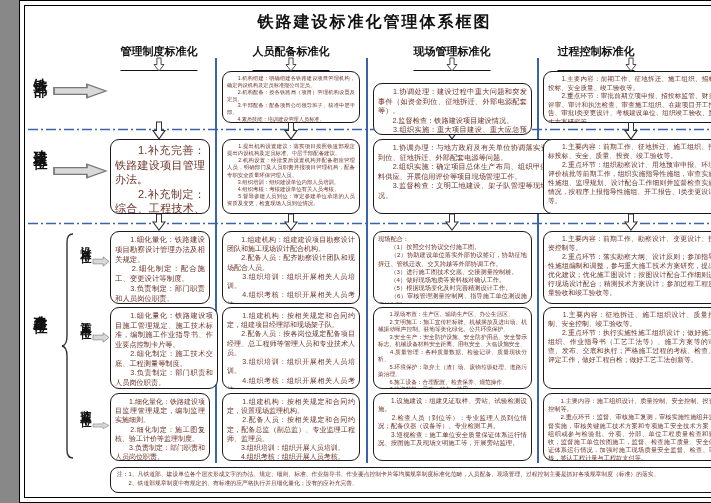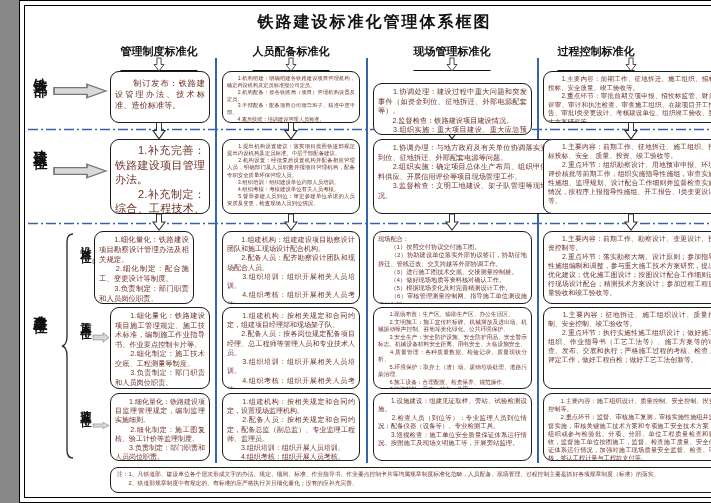--- a/index.html
+++ b/index.html
@@ -123,21 +123,20 @@
   <svg class="icon" viewBox="0 0 12 14" preserveAspectRatio="none" style="left:265px;top:213px;width:12px;height:16px">
       <use href="#varr"></use>
     </svg>
   <svg class="icon" viewBox="0 0 12 14" preserveAspectRatio="none" style="left:426px;top:213px;width:12px;height:16px">
       <use href="#varr"></use>
     </svg>
   <svg class="icon" viewBox="0 0 12 14" preserveAspectRatio="none" style="left:605px;top:213px;width:12px;height:16px">
       <use href="#varr"></use>
     </svg>
 
-  <div class="box" style="left:90px;top:70px;width:100px;height:52px;font-size:8.2px;padding-top:7px">　　制订发布：铁路建设管理办法、技术标准、造价标准等。</div>
   <div class="box" style="left:202px;top:70px;width:138px;height:52px;font-size:5.2px">　　1.机构组建：明确组建各铁路建设项目管理机构，确定内设机构及定员标准报公司定员。
 　　2.机构配备：按各铁路局（项目）管理机构设置及定员。
 　　3.干部配备：配备项目公司领导班子、核准中层干部。
 　　4.素质技能：培训建设管理人员标准。
 　　5.绩效考核：实行项目管理机构领导班子和铁路局建设干部考核管理等。</div>
   <div class="box" style="left:353px;top:82px;width:159px;height:52px;font-size:7.2px">　　1.协调处理：建设过程中重大问题和突发事件（如资金到位、征地拆迁、外部电源配套等）。
 　　2.监督检查：铁路建设项目建设情况。
 　　3.组织实施：重大项目建设、重大应急预案、重大活动。</div>
   <div class="box" style="left:523px;top:70px;width:177px;height:52px;font-size:6.5px">　　1.主要内容：前期工作、征地拆迁、施工组织、招标投标、安全质量、竣工验收等。
 　　2.重点环节：审批前期立项申报、招投标监管、财务评审、审计和执法检查、审查施工组织、在建项目开工报告、审批Ⅰ类变更设计、考核建设单位、组织竣工验收、重大方案研究等。</div>
@@ -149,38 +148,38 @@
 　　2.机构设置：经批复后设置机构并配备相应管理人员，明确部门及人员职责并报项目管理机构，配备专职安全质量环保管理人员。
 　　3.组织培训：组织建设单位内部人员培训。
 　　4.组织考核：考核建设单位有关人员考核。
 　　5.督导参建人员到位：审定参建单位承诺的人员资质及变更，检查现场人员到位情况。</div>
   <div class="box" style="left:353px;top:138px;width:187px;height:75px;font-size:7.2px">　　1.协调办理：与地方政府及有关单位协调落实资金到位、征地拆迁、外部配套电源等问题。
 　　2.组织实施：确定项目总体生产布局、组织甲供材料供应、开展信用评价等项目现场管理工作。
 　　3.监督检查：文明工地建设、架子队管理等现场情况。</div>
   <div class="box" style="left:523px;top:138px;width:177px;height:75px;font-size:6.8px">　　1.主要内容：前期工作、征地拆迁、施工组织、招标投标、安全、质量、投资、竣工验收等。
 　　2.重点环节：组织勘察设计、用地预审申报、环境评价核批等前期工作，组织实施指导性施组，审查实施性施组、监理规划、设计配合工作细则并监督检查实施情况，按程序上报指导性施组、开工报告、Ⅰ类变更设计等。</div>
 
-  <div class="box" style="left:74px;top:230px;width:100px;height:73px;font-size:7.4px">　　1.细化量化：铁路建设项目勘察设计管理办法及相关规定。
+  <div class="box" style="left:90px;top:230px;width:100px;height:73px;font-size:7.4px">　　1.细化量化：铁路建设项目勘察设计管理办法及相关规定。
 　　2.细化制定：配合施工、变更设计等制度。
 　　3.负责制定：部门职责和人员岗位职责。</div>
   <div class="box" style="left:202px;top:230px;width:138px;height:73px;font-size:7px">　　1.组建机构：组建建设项目勘察设计团队和施工现场设计配合机构。
 　　2.配备人员：配齐勘察设计团队和现场配合人员。
 　　3.组织培训：组织开展相关人员培训。
 　　4.组织考核：组织开展相关人员考核。</div>
   <div class="box" style="left:353px;top:230px;width:159px;height:73px;font-size:6.2px">现场配合：
 　　（1）按照交付协议交付施工图。
 　　（2）协助建设单位落实外部协议签订，协助征地拆迁、管线迁改、交叉跨越等外部协调工作。
 　　（3）进行施工图技术交底、交接测量控制桩。
 　　（4）做好现场地质等资料核对确认工作。
 　　（5）根据现场变化及时完善精测设计工作。
 　　（6）审核管理测量控制网、指导施工单位测设施工控制网。</div>
   <div class="box" style="left:523px;top:230px;width:177px;height:73px;font-size:6.8px">　　1.主要内容：前期工作、勘察设计、变更设计、投资控制等。
 　　2.重点环节：落实勘察大纲、设计原则；参加指导性施组编制和调整，参与重大施工技术方案研究，提出优化建议；优化施工图设计；按图设计配合工作细则进行现场设计配合；精测技术方案设计；参加过程工程质量验收和竣工验收等。</div>
 
-  <div class="box" style="left:90px;top:306px;width:100px;height:82px;font-size:7.2px">　　1.细化量化：铁路建设项目施工管理规定、施工技术标准，编制施工作业指导书、作业要点控制卡片等。
+  <div class="box" style="left:90px;top:306px;width:108px;height:82px;font-size:7.2px">　　1.细化量化：铁路建设项目施工管理规定、施工技术标准，编制施工作业指导书、作业要点控制卡片等。
 　　2.细化制定：施工技术交底、工程测量等制度。
 　　3.负责制定：部门职责和人员岗位职责。</div>
   <div class="box" style="left:202px;top:306px;width:138px;height:82px;font-size:7px">　　1.组建机构：按相关规定和合同约定，组建项目经理部和现场架子队。
 　　2.配备人员：按各岗位规定配备项目经理、总工程师等管理人员和专业技术人员。
 　　3.组织培训：组织开展相关人员培训。
 　　4.组织考核：组织开展相关人员考核。</div>
   <div class="box" style="left:353px;top:306px;width:159px;height:82px;font-size:5.7px">　　1.现场布置：生产区、辅助生产区、办公生活区。
 　　2.文明施工：施工宣传栏标牌、机械摆放及进出场、机械振动噪声控制、驻地等美化绿化、公共环境保护。
 　　3.安全生产：安全防护设施、安全防护用品、安全警示标志、机械设备材料安全距离、用电安全、大临设施安全。
 　　4.质量管理：各种质量数据、检验记录、质量现状分析。

